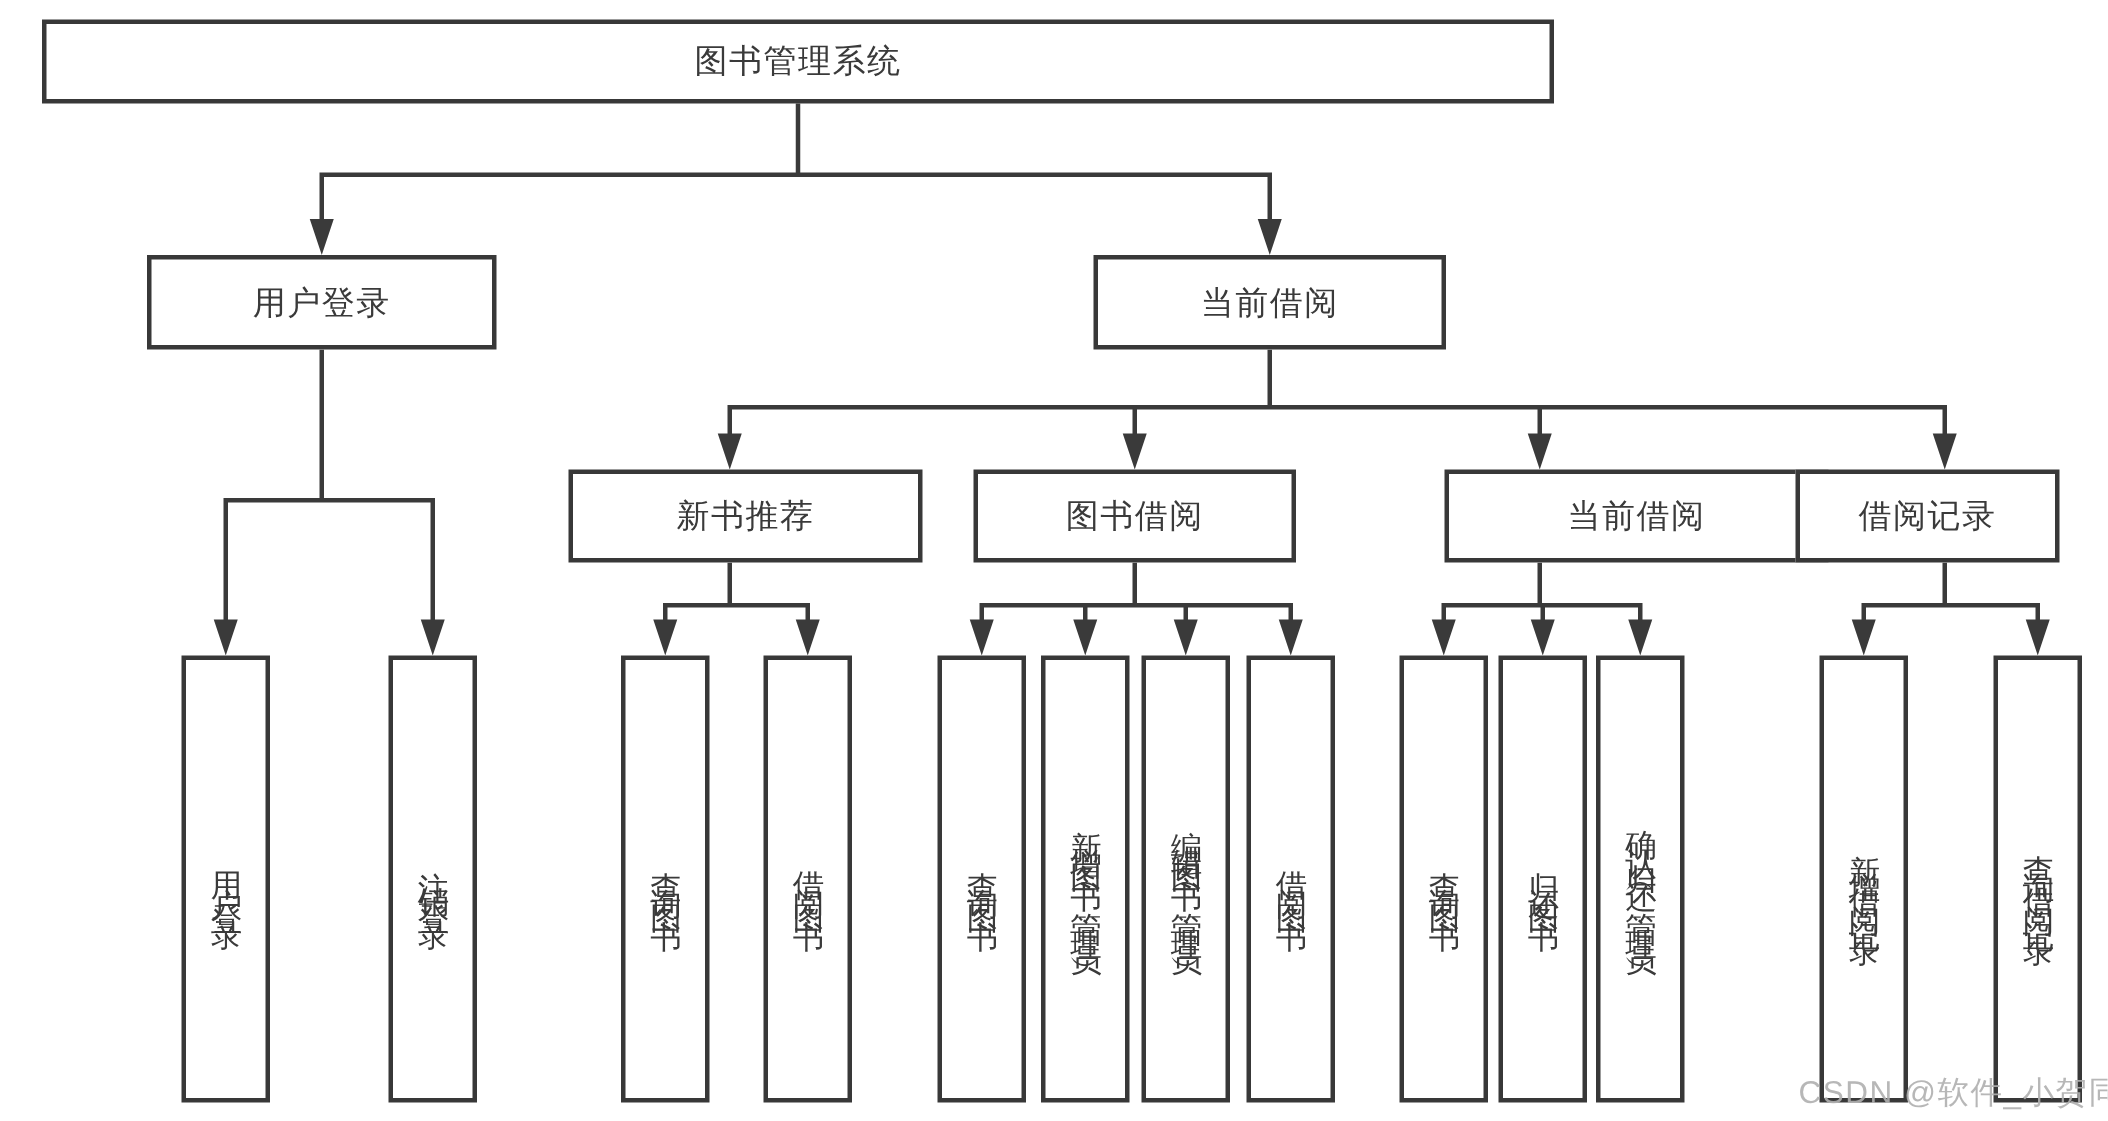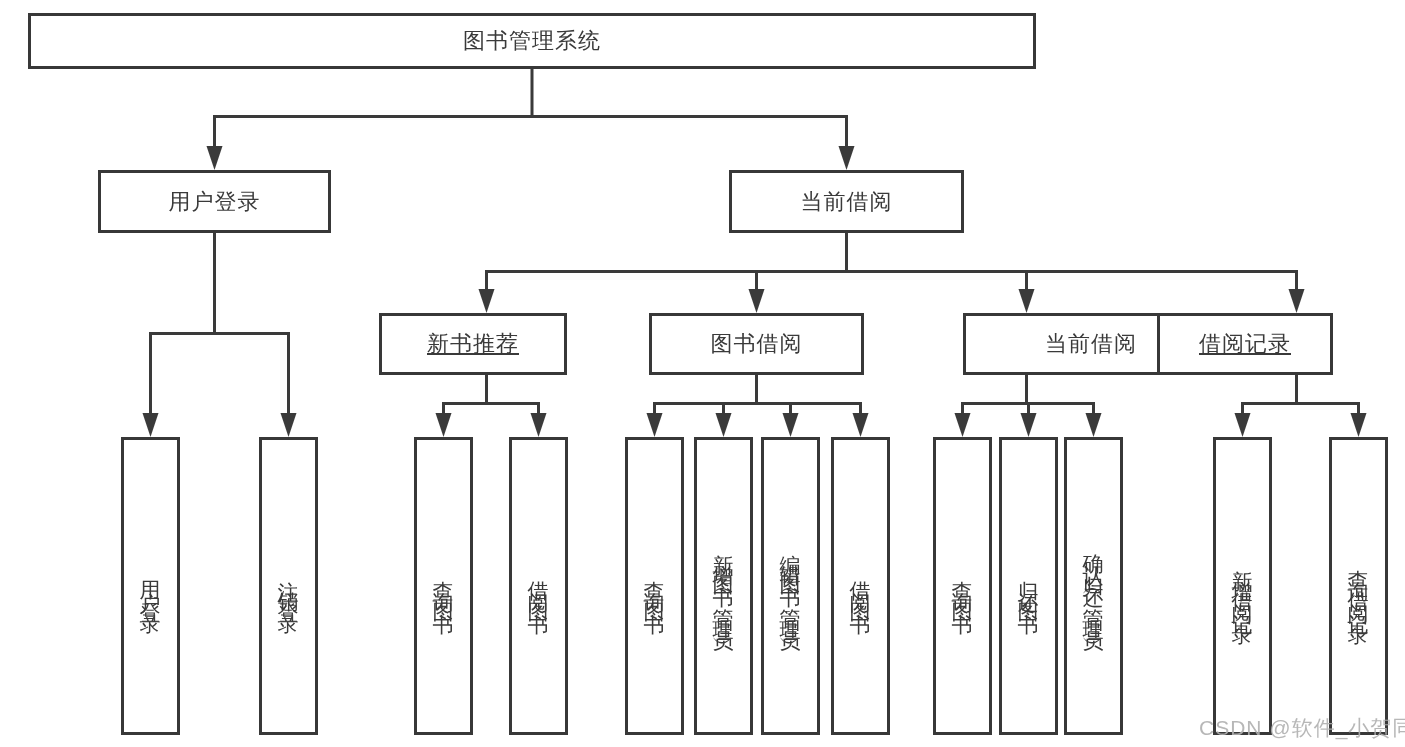--- a/index.html
+++ b/index.html
@@ -104,24 +104,24 @@
       <path class="head" d="M1218.5,413 L1234.5,413 L1226.5,437 Z"></path>
       <path class="head" d="M1334.5,413 L1350.5,413 L1342.5,437 Z"></path>
     </g>
   </svg>
 
   <div class="box" style="left:12px;top:13px;width:1008px;height:56px;">图书管理系统</div>
 
   <div class="box" style="left:82px;top:170px;width:233px;height:63px;">用户登录</div>
   <div class="box" style="left:713px;top:170px;width:235px;height:63px;">当前借阅</div>
 
-  <div class="box" style="left:363px;top:313px;width:188px;height:62px;text-decoration:underline;">新书推荐</div>
+  <div class="box" style="left:363px;top:313px;width:236px;height:62px;">新书推荐</div>
   <div class="box" style="left:633px;top:313px;width:215px;height:62px;">图书借阅</div>
   <div class="box" style="left:947px;top:313px;width:256px;height:62px;">当前借阅</div>
-  <div class="box" style="left:1141px;top:313px;width:176px;height:62px;text-decoration:underline;">借阅记录</div>
+  <div class="box" style="left:1181px;top:313px;width:176px;height:62px;">借阅记录</div>
 
   <div class="box vbox" style="left:105px;top:437px;width:59px;height:298px;">
     <span class="vtext">用户登录</span>
   </div>
   <div class="box vbox" style="left:243px;top:437px;width:59px;height:298px;">
     <span class="vtext">注销登录</span>
   </div>
 
   <div class="box vbox" style="left:398px;top:437px;width:59px;height:298px;">
     <span class="vtext">查询图书</span>

